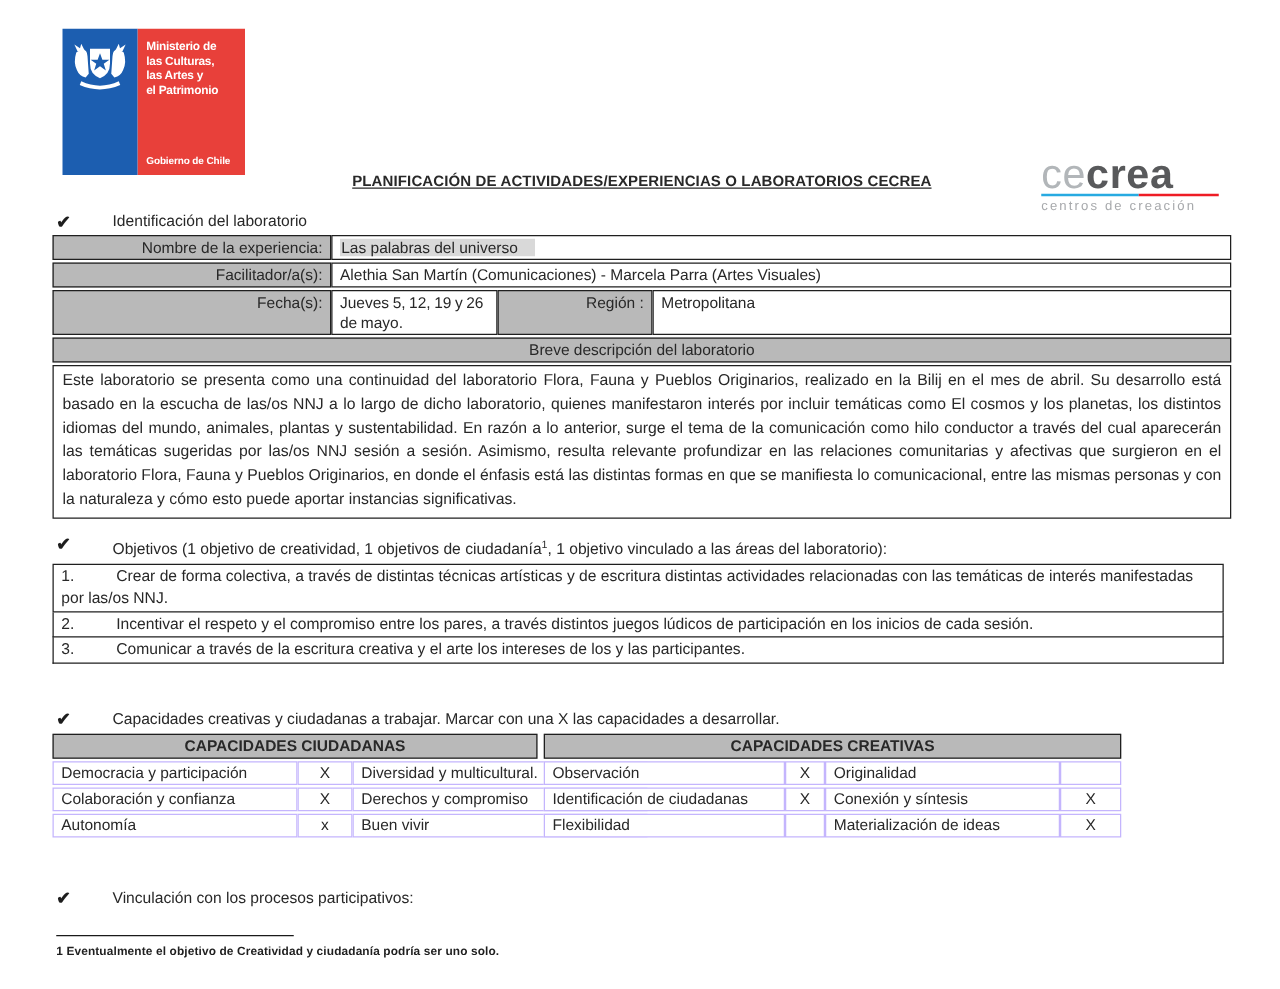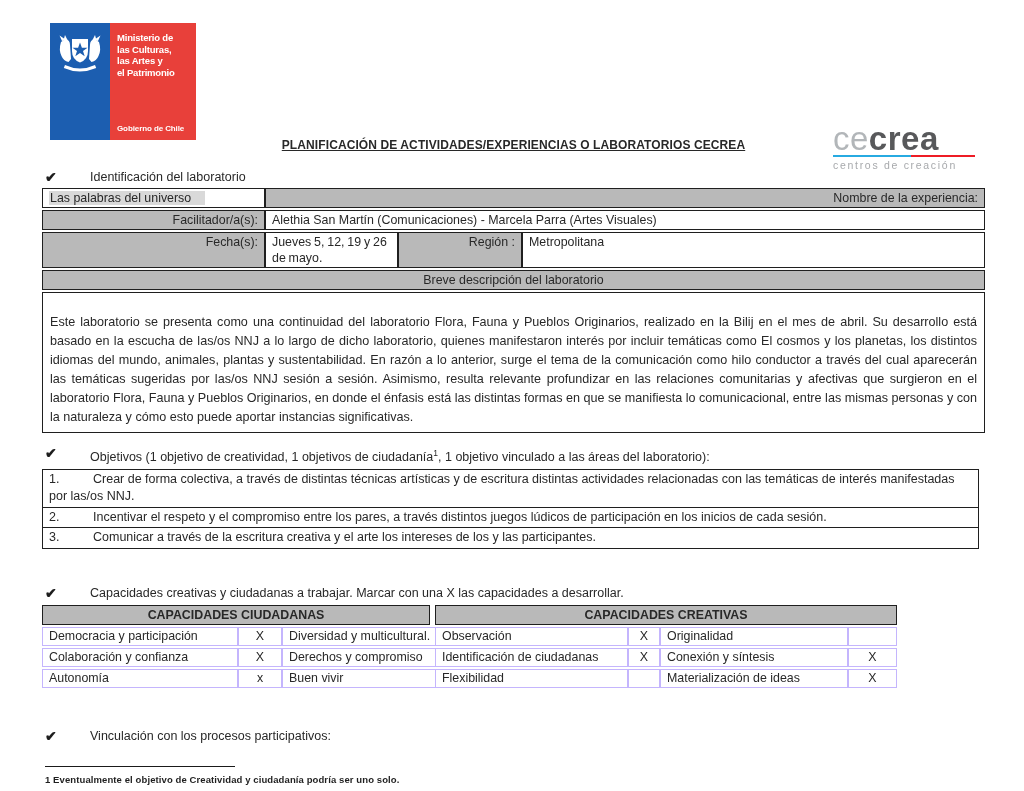--- a/index.html
+++ b/index.html
@@ -41,21 +41,21 @@
   .id-row { display:grid; margin-bottom:2px; }
   .id-row.r12 { grid-template-columns:223px 1fr; }
   .id-row.r3  { grid-template-columns:223px 133px 124px 1fr; }
   .cell { border:1px solid #1f1f1f; font-size:12.4px; line-height:16px; padding:1px 6px; min-height:19px; background:#fff; }
   .cell.gray { background:#b9b9b9; text-align:right; }
   .cell.top { padding-top:1px; }
   .r3 .cell { height:36px; }
   .hl { background:#d9d9d9; padding:0 14px 0 1px; }
   .date-cell { word-spacing:-0.6px; }
   .desc-header { border:1px solid #1f1f1f; background:#b9b9b9; text-align:center; font-size:12.4px; line-height:16px; padding:1px 0; margin-bottom:2px; }
-  .desc-box { border:1px solid #1f1f1f; padding:20px 7px 6px 7px; font-size:12.6px; line-height:18.9px; text-align:justify; }
+  .desc-box { border:1px solid #1f1f1f; padding:2px 7px 6px 7px; font-size:12.6px; line-height:18.9px; text-align:justify; }
 
   
   #sec-objectives { margin-top:12px; }
   .obj-table { margin-top:3px; width:937px; }
   .obj-row { border:1px solid #1f1f1f; border-top:none; font-size:12.5px; line-height:17.5px; padding:1px 6px; }
   .obj-row.first { border-top:1px solid #1f1f1f; }
   .obj-num { display:inline-block; width:44px; }
 
   
   #sec-capacities { margin-top:36px; }
@@ -119,22 +119,22 @@
 
   <div class="doc-title">PLANIFICACIÓN DE ACTIVIDADES/EXPERIENCIAS O LABORATORIOS CECREA</div>
 
   <div id="sec-identification">
     <div class="section-head">
       <span class="check">✔</span>
       <span class="sh-label">Identificación del laboratorio</span>
     </div>
     <div class="id-table">
       <div class="id-row r12">
+        <div class="cell gray">Nombre de la experiencia:</div>
         <div class="cell"><span class="hl">Las palabras del universo</span></div>
-        <div class="cell gray">Nombre de la experiencia:</div>
       </div>
       <div class="id-row r12">
         <div class="cell gray">Facilitador/a(s):</div>
         <div class="cell">Alethia San Martín (Comunicaciones) - Marcela Parra (Artes Visuales)</div>
       </div>
       <div class="id-row r3">
         <div class="cell gray top">Fecha(s):</div>
         <div class="cell top date-cell">Jueves 5, 12, 19 y 26 de mayo.</div>
         <div class="cell gray top">Región :</div>
         <div class="cell top">Metropolitana</div>

